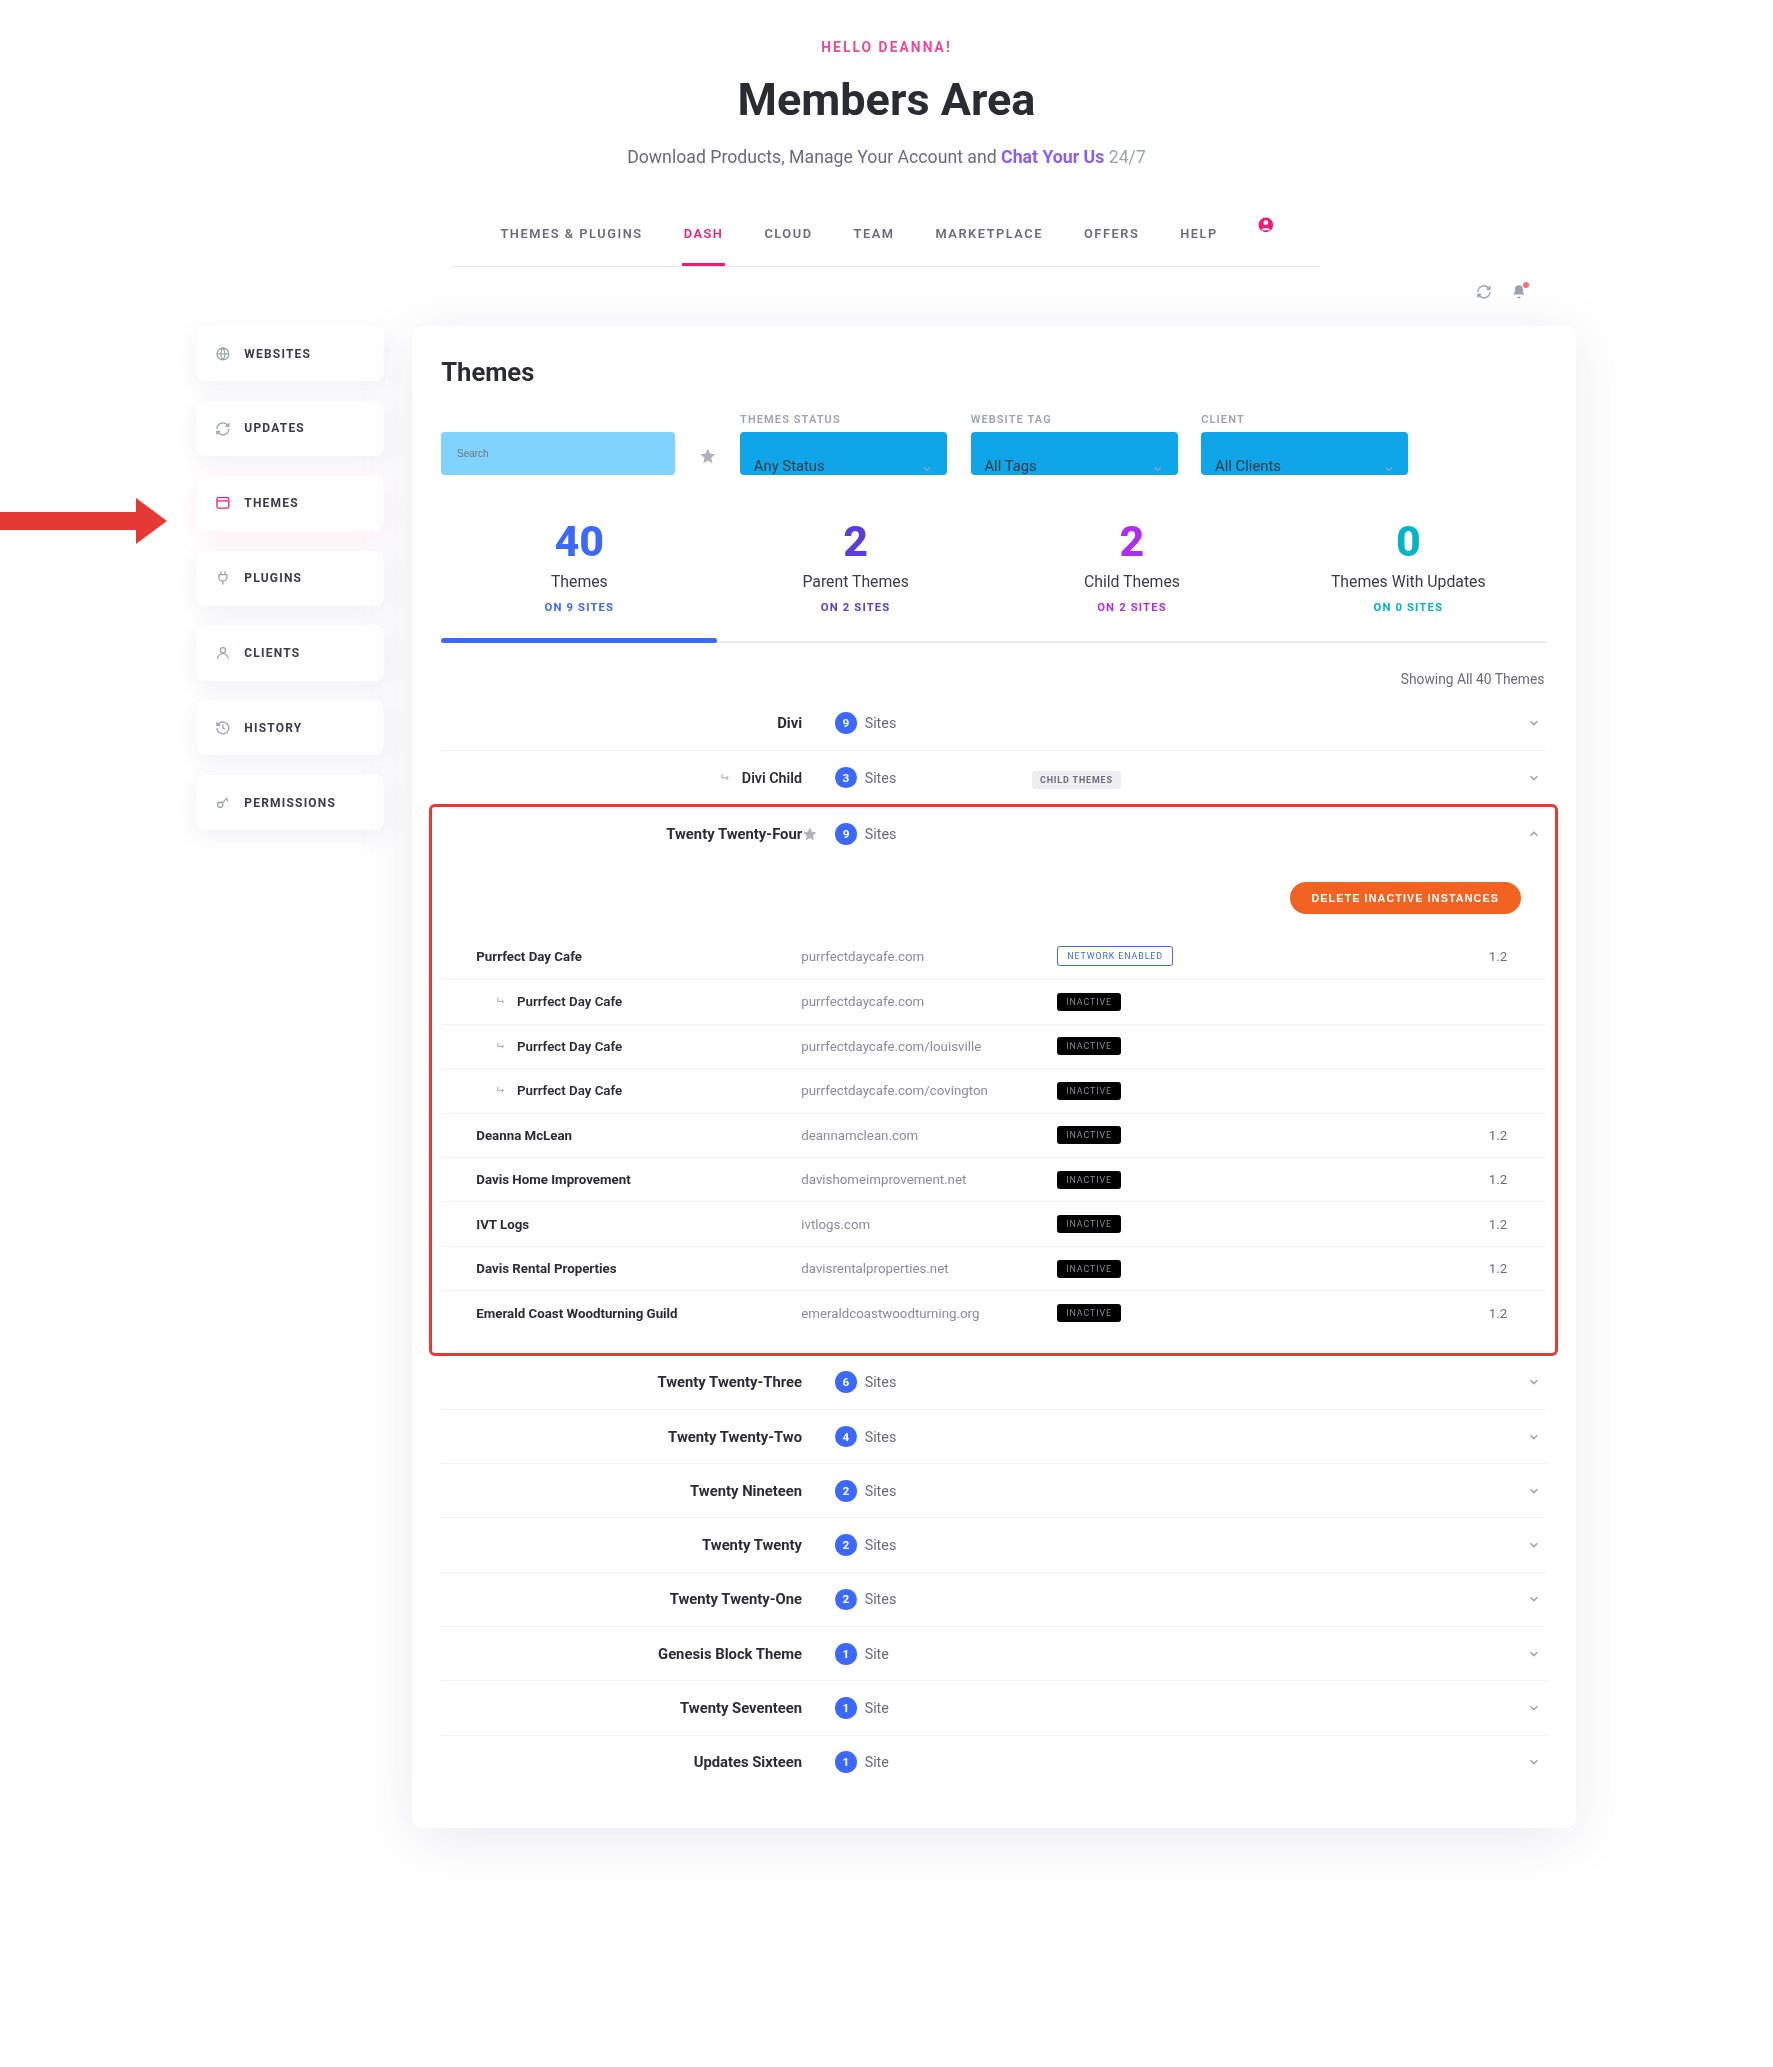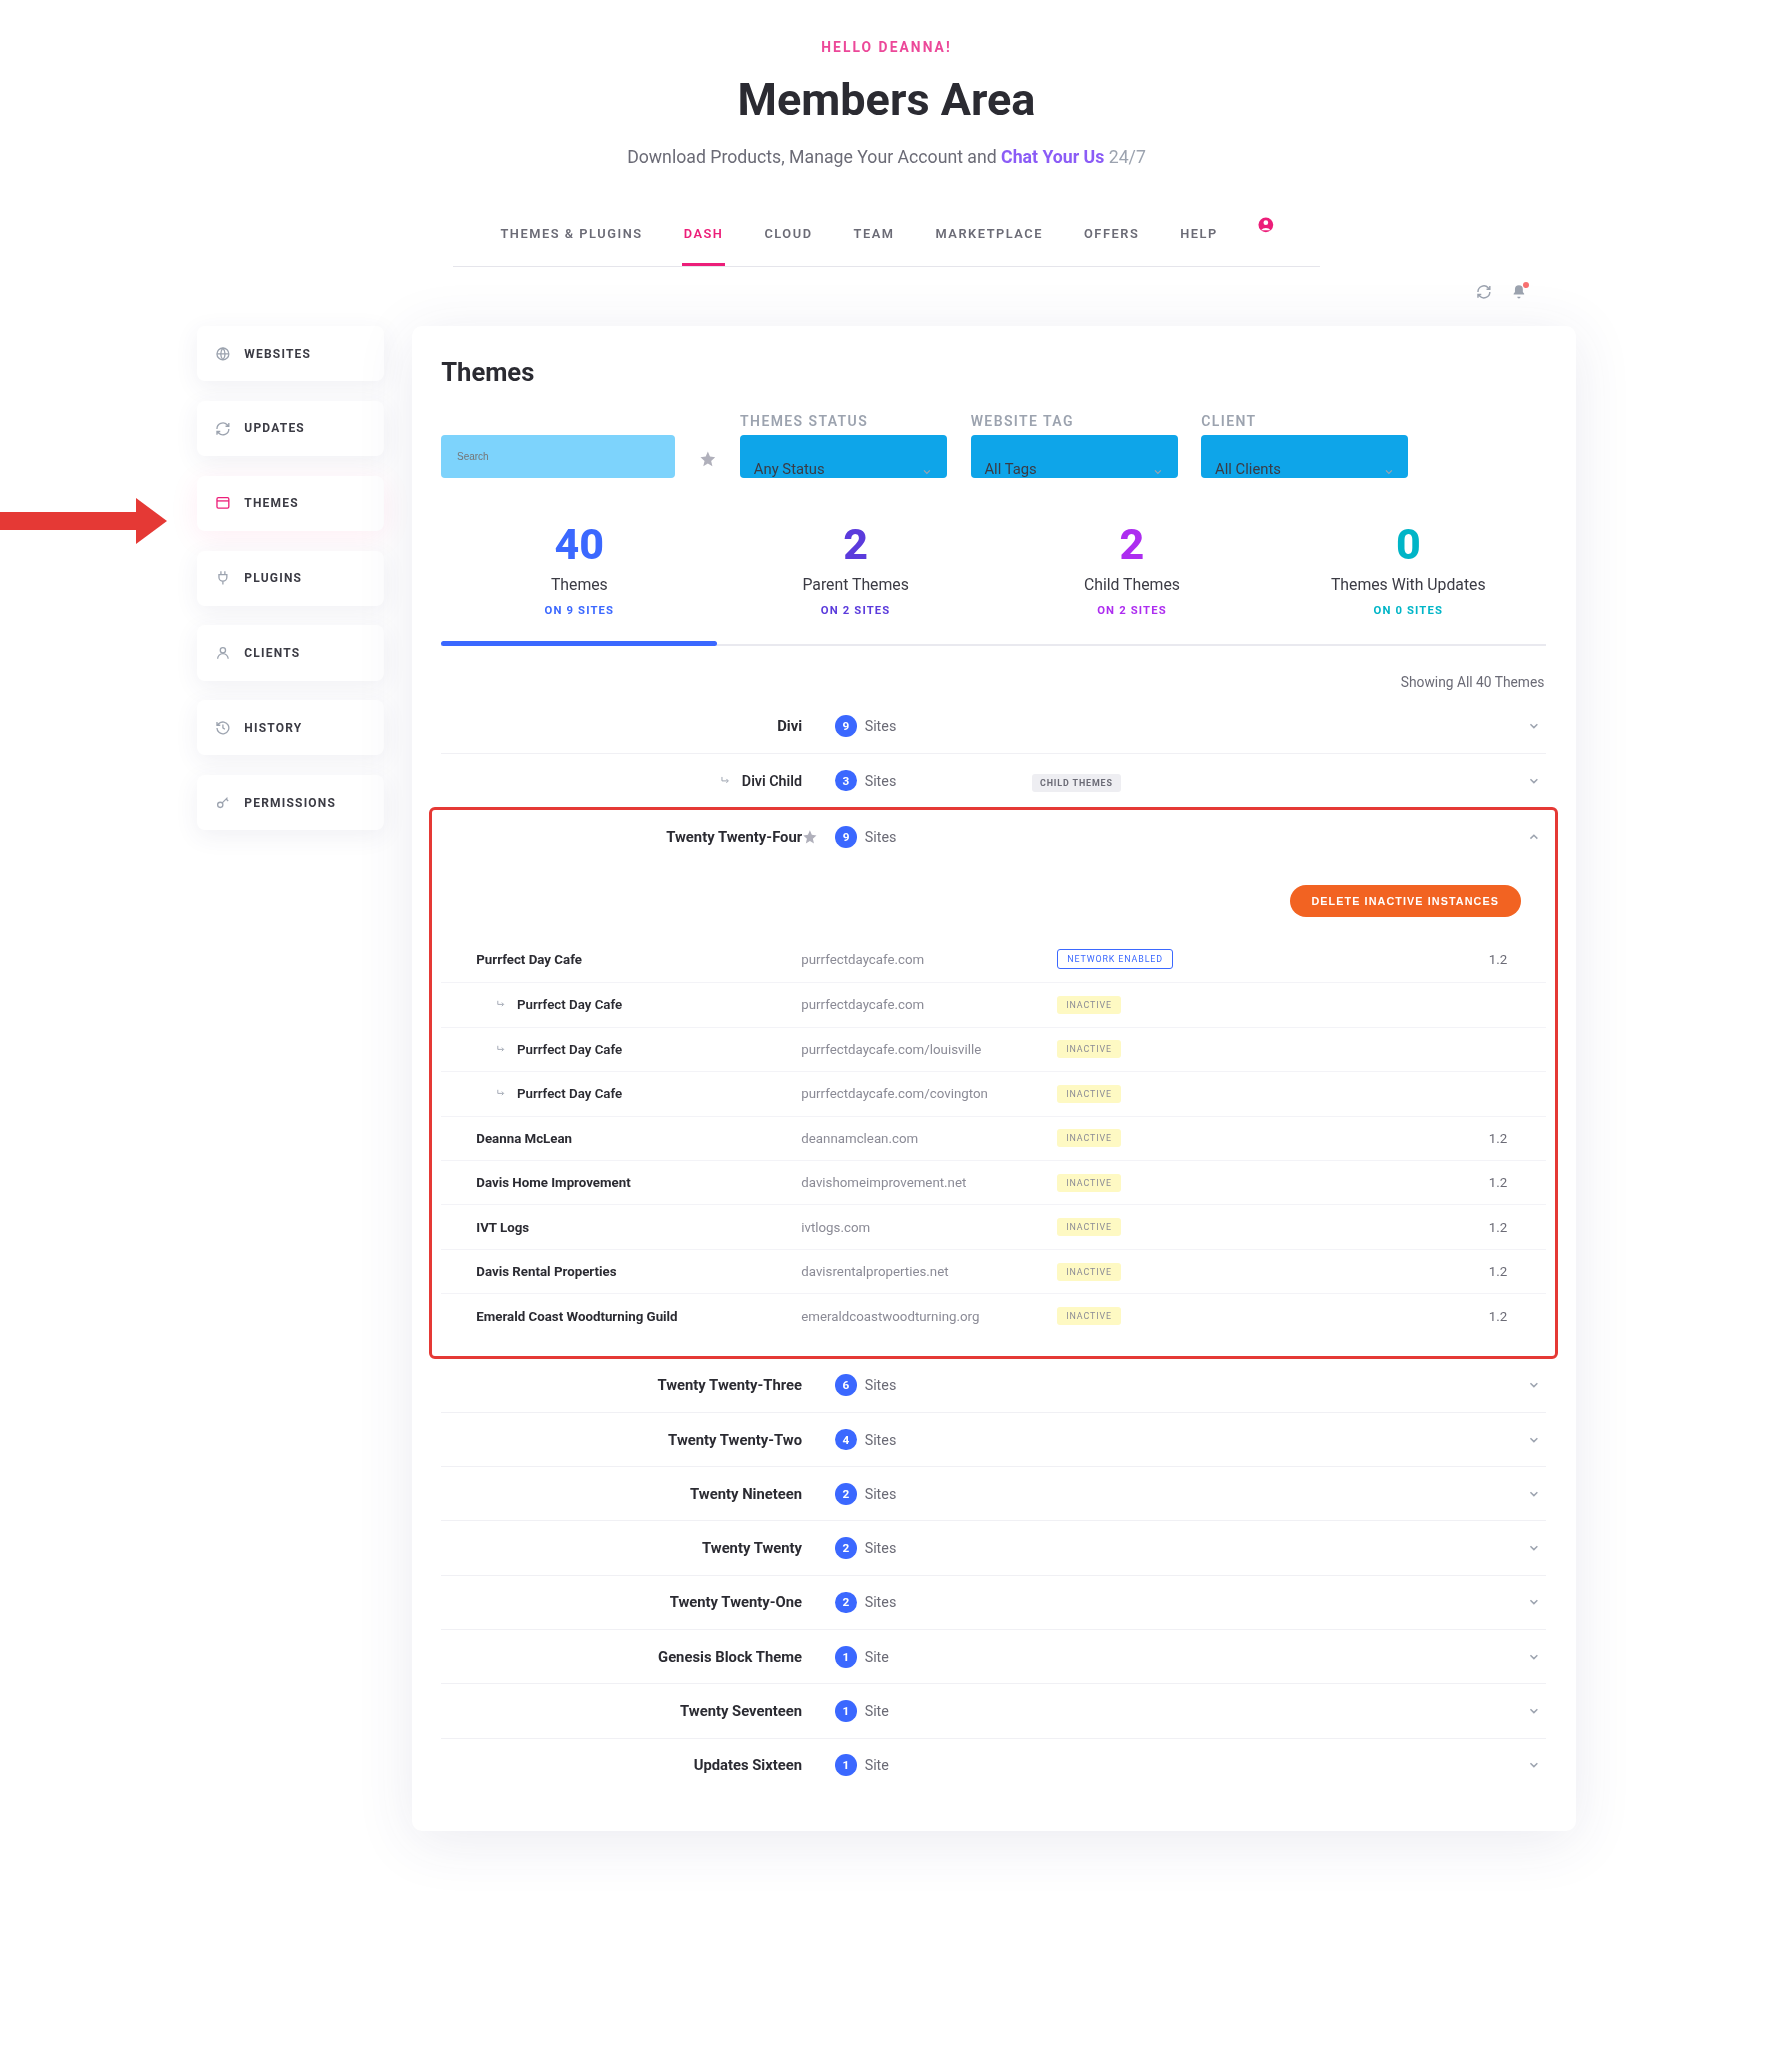--- a/index.html
+++ b/index.html
@@ -41,21 +41,21 @@
 
   
   .main { flex: 1; background: #fff; border-radius: 9.9px; box-shadow: 0 9.9px 59px rgba(60,60,120,.10); padding: 31.5px 29.6px 39px; position: relative; }
   .main h2 { font-size: 25.6px; font-weight: 700; color: #2b2b32; }
 
   .filters { display: flex; align-items: flex-end; gap: 23.6px; margin-top: 25.6px; }
   .search { width: 234px; }
   .search input { width: 100%; height: 43px; border: 0; background: #7dd3fc; border-radius: 3.9px; padding: 0 15.8px; font-size: 10px; color: #6b6b76; }
   .star-btn { color: #b0b0bb; padding-bottom: 9.9px; cursor: pointer; display: inline-flex; }
   .filter { display: flex; flex-direction: column; gap: 5.9px; }
-  .filter-label { font-size: 14px; letter-spacing: .1em; color: #9ca3af; font-weight: 600; }
+  .filter-label { font-size: 11px; letter-spacing: .1em; color: #9ca3af; font-weight: 600; }
   .select { height: 43px; width: 207px; background: #0ea5e9; border-radius: 3.9px; display: flex; align-items: flex-end; justify-content: space-between; padding: 0 13.8px; font-size: 14.8px; color: #3b3b44; cursor: pointer; }
   .select .chev { color: #9ca3af; }
 
   
   .stats { display: flex; margin-top: 33px; border-bottom: 2px solid #e9e9ef; position: relative; }
   .stat { flex: 1; text-align: center; padding: 7.9px 0 27.6px; cursor: pointer; }
   .stat .num { font-size: 43px; font-weight: 800; }
   .stat .lbl { font-size: 15.8px; color: #3b3b44; margin-top: 5.9px; }
   .stat .sub { font-size: 11.3px; letter-spacing: .1em; margin-top: 9.9px; font-weight: 700; }
   .c1 .num, .c1 .sub { color: #3b68ff; }
@@ -90,21 +90,21 @@
 
   .inst { display: flex; align-items: center; padding: 12.8px 0 12.8px 35px; border-top: 1px solid #f3f3f7; font-size: 13.3px; }
   .inst:first-child { border-top-width: 0; }
   .inst.sub { padding-left: 55px; }
   .inst-name { width: 325px; font-weight: 700; color: #2b2b32; display: flex; align-items: center; gap: 9.9px; }
   .inst.sub .inst-name { width: 305px; font-weight: 600; }
   .inst-url { width: 256px; color: #8b8b96; }
   .inst-status { width: 197px; }
   .status-pill { font-size: 8.9px; letter-spacing: .1em; font-weight: 400; border-radius: 3px; padding: 3.9px 8.9px; display: inline-block; }
   .status-pill.net { color: #3b68ff; border: 1px solid #3b68ff; background: #fff; }
-  .status-pill.inact { color: #8b8b96; background: #fef9c3; }
+  .status-pill.inact { color: #8b8b96; background: #000000; }
   .inst-ver { margin-left: auto; padding-right: 39px; color: #6b6b76; }
 
   svg { display: block; }
 </style>
 </head>
 <body>
 <div class="wrap">
 
 <div class="arrow-anno">
   <div class="shaft"></div>

